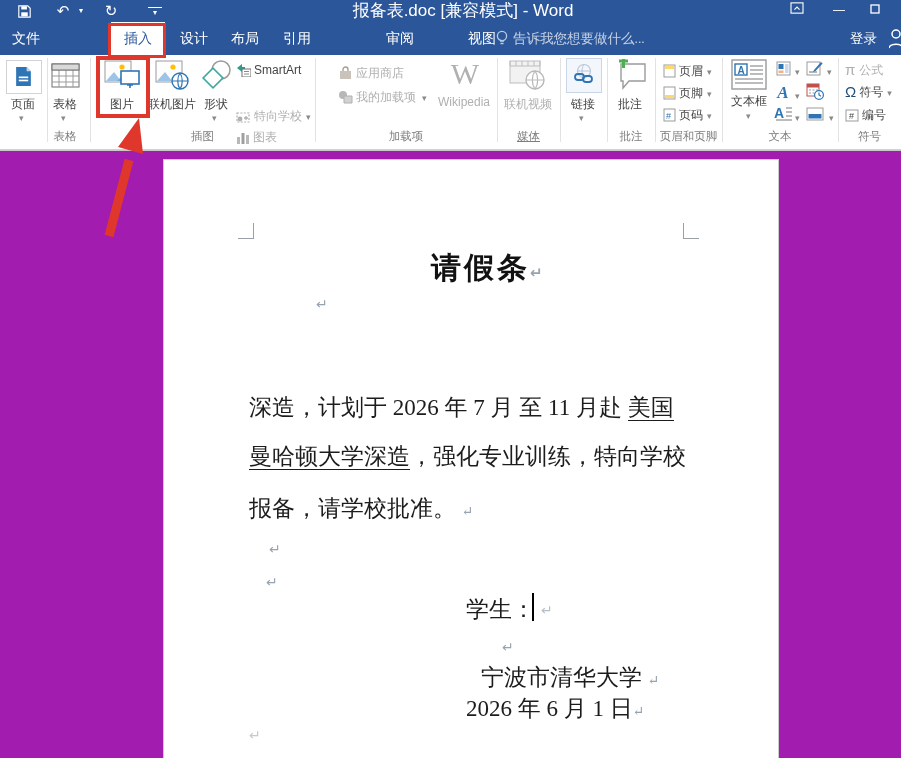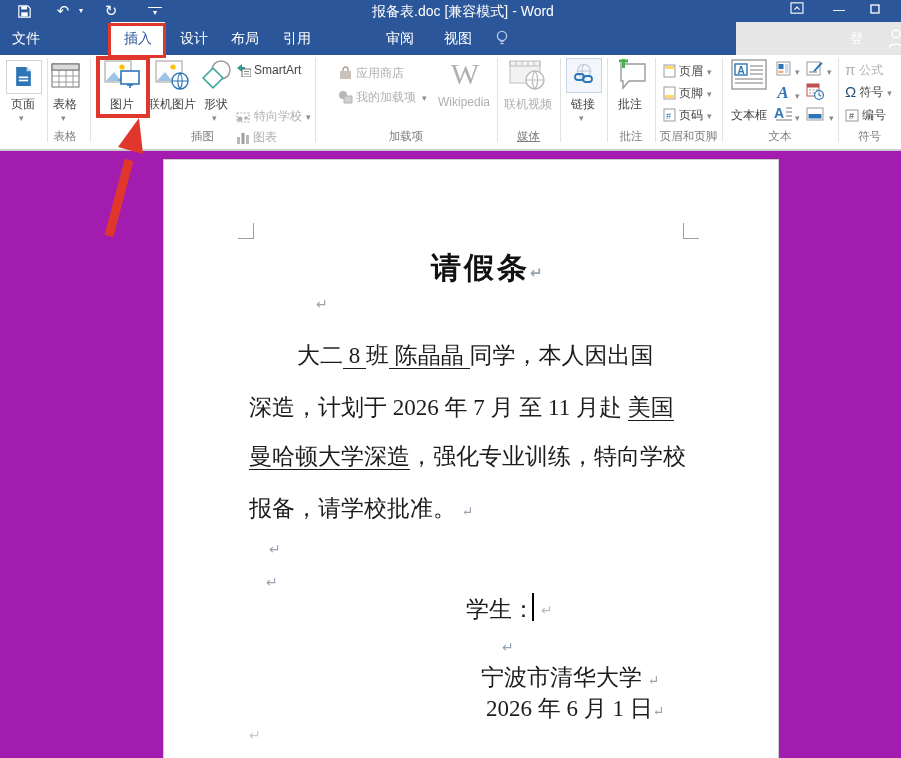--- a/index.html
+++ b/index.html
@@ -3,24 +3,24 @@
 <meta charset="utf-8">
 <style>
   html,body{margin:0;padding:0;background:#cfcfcf;}
   #screen{position:relative;width:901px;height:758px;overflow:hidden;
           font-family:"Liberation Sans","DejaVu Sans",sans-serif;
           background:#e6e6e6;-webkit-font-smoothing:antialiased;}
   
   #titlebar{position:absolute;left:0;top:0;width:901px;height:22px;background:#2b579a;color:#fff;}
   .qat-btn{position:absolute;top:0;height:22px;line-height:22px;color:#fff;font-size:14px;text-align:center;cursor:default;}
   #title-text{position:absolute;left:283px;top:0;width:360px;height:22px;line-height:22px;
-              text-align:center;font-size:14px;color:#fff;white-space:nowrap;}
+              text-align:center;font-size:17px;color:#fff;white-space:nowrap;}
   .win-ctl{position:absolute;top:0;height:22px;line-height:20px;width:26px;text-align:center;color:#fff;font-size:12px;}
   
-  #tabrow{position:absolute;left:0;top:22px;width:736px;height:33px;background:#2b579a;font-family:Liberation Serif, serif;}
+  #tabrow{position:absolute;left:0;top:22px;width:901px;height:33px;background:#2b579a;font-family:Liberation Serif, serif;}
   .tab{position:absolute;top:0;height:33px;line-height:33px;text-align:center;color:#fff;font-size:14px;cursor:default;}
   .tab.active{background:#fff;color:#2b579a;}
   #tellme{position:absolute;left:513px;top:0;height:33px;line-height:33px;font-size:13.5px;color:rgba(255,255,255,.72);}
   #signin{position:absolute;left:850px;top:0;height:33px;line-height:33px;font-size:13.5px;color:#fff;}
   
   #ribbon{position:absolute;left:0;top:55px;width:901px;height:94px;background:#fff;border-bottom:1px solid #d2d2d2;font-size:12px;color:#444;}
   .grp-label{position:absolute;top:74px;height:15px;line-height:15px;text-align:center;font-size:11.5px;color:#7e7e7e;white-space:nowrap;}
   .sep{position:absolute;top:3px;height:84px;width:1px;background:#e2e2e2;}
   .lbl{position:absolute;text-align:center;white-space:nowrap;font-size:12px;color:#444;}
   .rowbtn{position:absolute;height:18px;line-height:18px;white-space:nowrap;font-size:12px;color:#444;}
@@ -79,27 +79,28 @@
 
   <div id="tabrow">
     <div class="tab" style="left:2px;width:48px;">文件</div>
     <div class="tab" style="left:60px;width:48px;margin-top:26px;">开始</div>
     <div class="tab active" style="left:111px;width:54px;">插入</div>
     <div class="tab" style="left:170px;width:48px;">设计</div>
     <div class="tab" style="left:221px;width:48px;">布局</div>
     <div class="tab" style="left:273px;width:48px;">引用</div>
     <div class="tab" style="left:325px;width:48px;margin-top:42px;">邮件</div>
     <div class="tab" style="left:376px;width:48px;">审阅</div>
-    <div class="tab" style="left:434px;width:48px;">视图</div>
+    <div class="tab" style="left:458px;width:48px;">视图</div>
     <span style="position:absolute;left:495px;top:8px;">
       <svg width="14" height="17" viewBox="0 0 14 17">
           <circle cx="7" cy="6" r="4.6" fill="none" stroke="#bcc9e2" stroke-width="1.3"></circle>
           <path d="M5 11h4M5.5 13.5h3" stroke="#bcc9e2" stroke-width="1.3"></path>
         </svg>
     </span>
+    <div id="tellme">告诉我您想要做什么...</div>
     <div id="signin">登录</div>
     <span style="position:absolute;left:889px;top:7px;">
       <svg width="14" height="20" viewBox="0 0 14 20">
           <circle cx="7" cy="5" r="4" fill="none" stroke="#fff" stroke-width="1.5"></circle>
           <path d="M0 19c1-5 13-5 14 0" fill="none" stroke="#fff" stroke-width="1.5"></path>
         </svg>
     </span>
   </div>
 
   <div id="ribbon">
@@ -270,21 +271,21 @@
     <div class="sep" style="left:722px;"></div>
 
     <span style="position:absolute;left:731px;top:4px;">
       <svg width="36" height="31" viewBox="0 0 36 31">
           <rect x="1" y="1" width="34" height="29" fill="#fff" stroke="#9b9b9b" stroke-width="1.4"></rect>
           <rect x="4" y="5" width="12" height="11" fill="none" stroke="#2e75b6" stroke-width="1.4"></rect>
           <text x="6.5" y="14.5" font-size="10" font-weight="bold" fill="#2e75b6" font-family="sans-serif">A</text>
           <path d="M19 7h13M19 11h13M19 15h13M4 20h28M4 24h28" stroke="#a6a6a6" stroke-width="1.3"></path>
         </svg>
     </span>
-    <div class="lbl" style="left:726px;top:52px;width:46px;">文本框</div>
+    <div class="lbl" style="left:726px;top:38px;width:46px;">文本框</div>
     <span class="caret" style="left:746px;top:56px;"></span>
 
     <span style="position:absolute;left:776px;top:6px;">
       <svg width="15" height="15" viewBox="0 0 15 15">
           <rect x="1" y="1" width="13" height="13" fill="#fff" stroke="#9b9b9b"></rect>
           <rect x="2.5" y="3" width="5" height="5" fill="#2e75b6"></rect>
           <rect x="9" y="3" width="3.5" height="9" fill="#c9daf0"></rect>
           <rect x="2.5" y="9.5" width="5" height="2.5" fill="#f4b183"></rect>
         </svg>
     </span>
@@ -345,36 +346,35 @@
 
   <div id="docarea">
     <div id="page">
       <div id="crop-tl" class="cropmark"></div>
       <div id="crop-tr" class="cropmark"></div>
 
       <div id="doc-title"><span>请假条</span><span class="pmark" style="font-size:15px;">↵</span></div>
 
       <span class="pmark-abs" style="left:152px;top:136px;">↵</span>
 
-      <div class="bodyline serif" style="top:180px;text-indent:48px;"><span>大二</span><span class="u"> 8 </span><span>班</span><span class="u"> 陈晶晶 </span><span>同学，本人因出国</span></div>
       <div class="bodyline serif" style="top:232px;"><span>深造，计划于 2026 年 7 月  至 11 月赴 </span><span class="u">美国</span></div>
       <div class="bodyline serif" style="top:281px;"><span class="u">曼哈顿大学深造</span><span>，强化专业训练，特向学校</span></div>
       <div class="bodyline serif" style="top:333px;"><span>报备，请学校批准。</span> <span class="pmark">↵</span></div>
 
       <span class="pmark-abs" style="left:105px;top:381px;">↵</span>
       <span class="pmark-abs" style="left:102px;top:414px;">↵</span>
 
       <div class="serif" style="position:absolute;left:302px;top:434px;font-size:23px;white-space:nowrap;"><span>学生：</span></div>
       <div id="cursor"></div>
       <span class="pmark-abs" style="left:377px;top:442px;color:#b6bfca;">↵</span>
 
       <span class="pmark-abs" style="left:338px;top:479px;">↵</span>
 
       <div class="serif" style="position:absolute;left:317px;top:502px;font-size:23px;white-space:nowrap;"><span>宁波市清华大学</span> <span class="pmark">↵</span></div>
-      <div class="serif" style="position:absolute;left:302px;top:533px;font-size:23px;white-space:nowrap;margin-left:20px;"><span>2026 年 6 月 1 日</span><span class="pmark">↵</span></div>
+      <div class="serif" style="position:absolute;left:302px;top:533px;font-size:23px;white-space:nowrap;"><span>2026 年 6 月 1 日</span><span class="pmark">↵</span></div>
 
       <span class="pmark-abs" style="left:85px;top:567px;color:#c3cad3;">↵</span>
     </div>
   </div>
 
   <div class="red" style="position:absolute;left:108px;top:23px;width:52px;height:29px;pointer-events:none;"></div>
   <div class="red" style="position:absolute;left:96px;top:56px;width:46px;height:54px;border-width:4px;pointer-events:none;"></div>
   <svg style="position:absolute;left:95px;top:112px;pointer-events:none;" width="60" height="130" viewBox="0 0 60 130">
     <path d="M14 124 L34 48" stroke="#e0372c" stroke-width="9" fill="none"></path>
     <polygon points="44,6 48,42 23,35" fill="#e0372c"></polygon>

